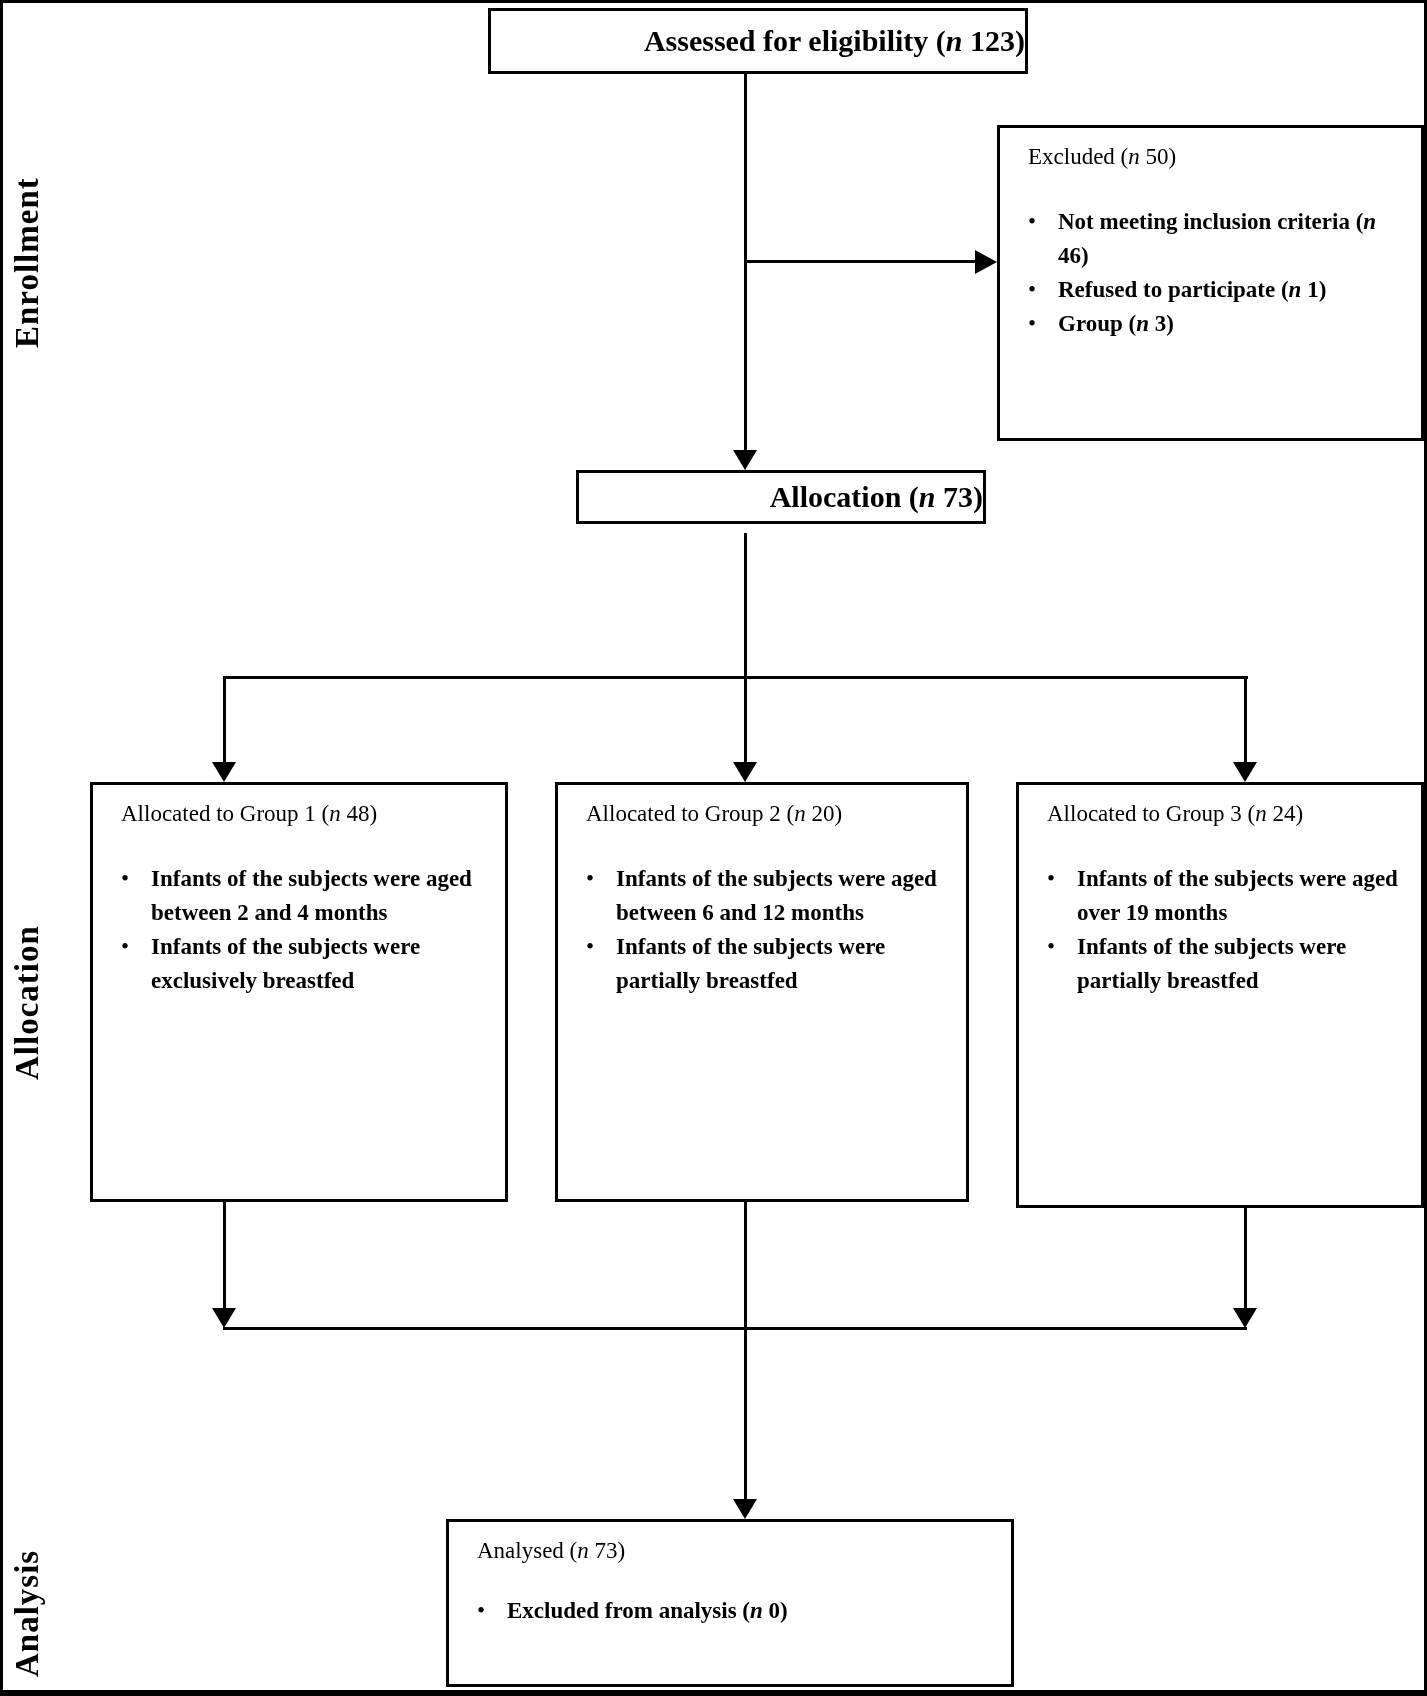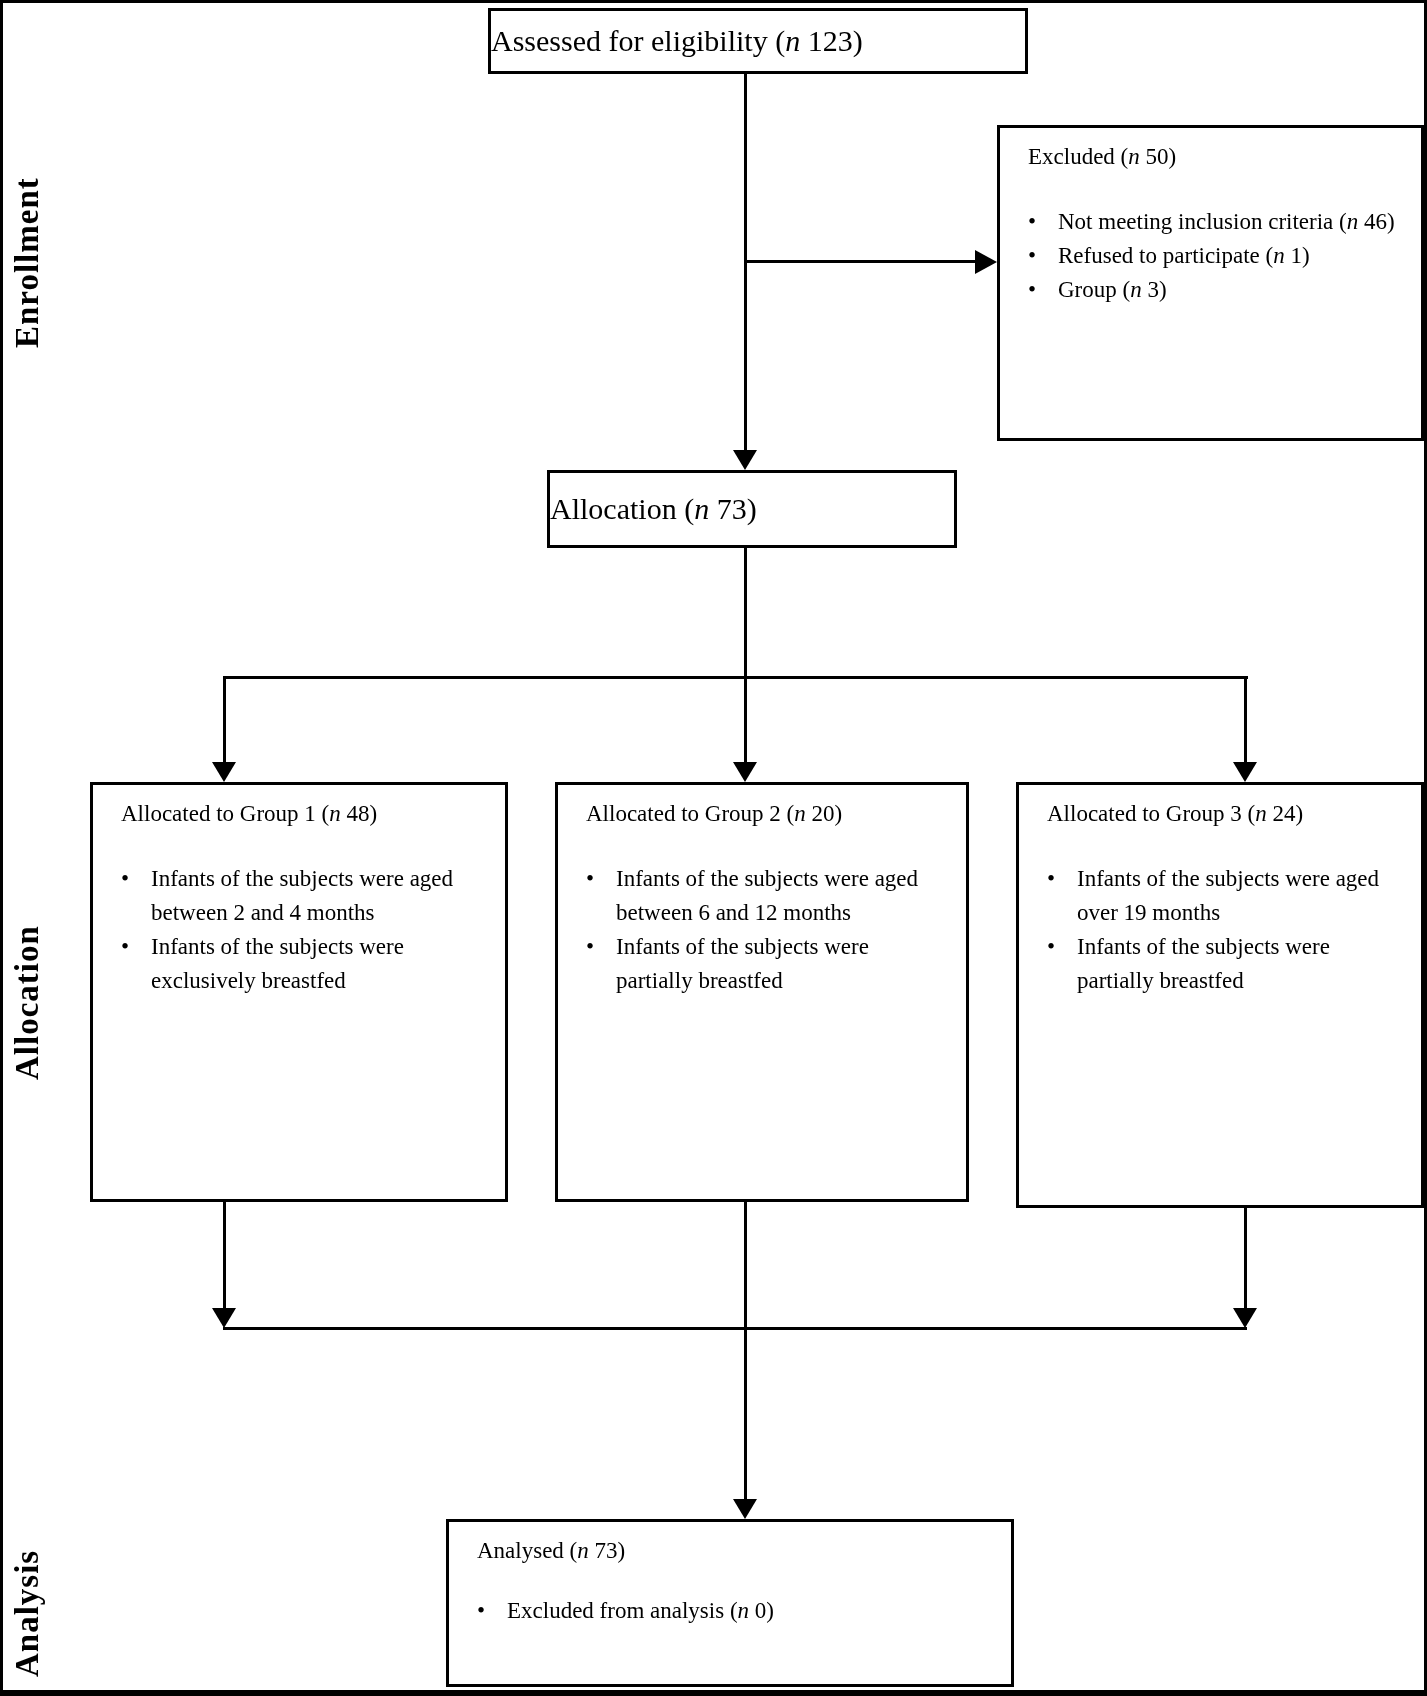--- a/index.html
+++ b/index.html
@@ -16,30 +16,30 @@
   }
   .box {
     position:absolute;
     box-sizing:border-box;
     border:3px solid #000;
     background:#fff;
     font-size:23px;
     line-height:1.48;
   }
   .box-center {
-    display:flex; align-items:center; justify-content:flex-start;
-    text-align:center; font-size:30px;
+    display:flex; align-items:center; justify-content:flex-end;
+    text-align:center; font-size:30px;font-weight:bold;
   }
   .box-list { padding:12px 18px 0 28px; }
   .n-it { font-style:italic; }
   .bullets { margin-top:31px; }
   .bullets.tight { margin-top:26px; }
   .bullet { display:flex; }
   .bullet .marker { flex:0 0 30px; }
-  .bullet .btext { flex:1 1 auto; }
+  .bullet .btext { flex:1 1 auto;font-weight:bold; }
   .vline, .hline { position:absolute; background:#000; }
   .vline { width:3px; }
   .hline { height:3px; }
   .arr-down {
     position:absolute; width:0; height:0;
     border-left:12px solid transparent;
     border-right:12px solid transparent;
     border-top:20px solid #000;
   }
   .arr-right {
@@ -108,21 +108,21 @@
         <span class="marker">•</span>
         <span class="btext"><span>Refused to participate (</span><span class="n-it">n</span><span> 1)</span></span>
       </div>
       <div class="bullet">
         <span class="marker">•</span>
         <span class="btext"><span>Group (</span><span class="n-it">n</span><span> 3)</span></span>
       </div>
     </div>
   </div>
 
-  <div class="box box-center" style="left:544px; top:467px; width:410px; height:78px;">
+  <div class="box box-center" style="left:573px; top:467px; width:410px; height:54px;">
     <div><span>Allocation (</span><span class="n-it">n</span><span> 73)</span></div>
   </div>
 
   <div class="box box-list" style="left:87px; top:779px; width:418px; height:420px;">
     <div><span>Allocated to Group 1 (</span><span class="n-it">n</span><span> 48)</span></div>
     <div class="bullets">
       <div class="bullet">
         <span class="marker">•</span>
         <span class="btext">Infants of the subjects were aged between 2 and 4 months</span>
       </div>

